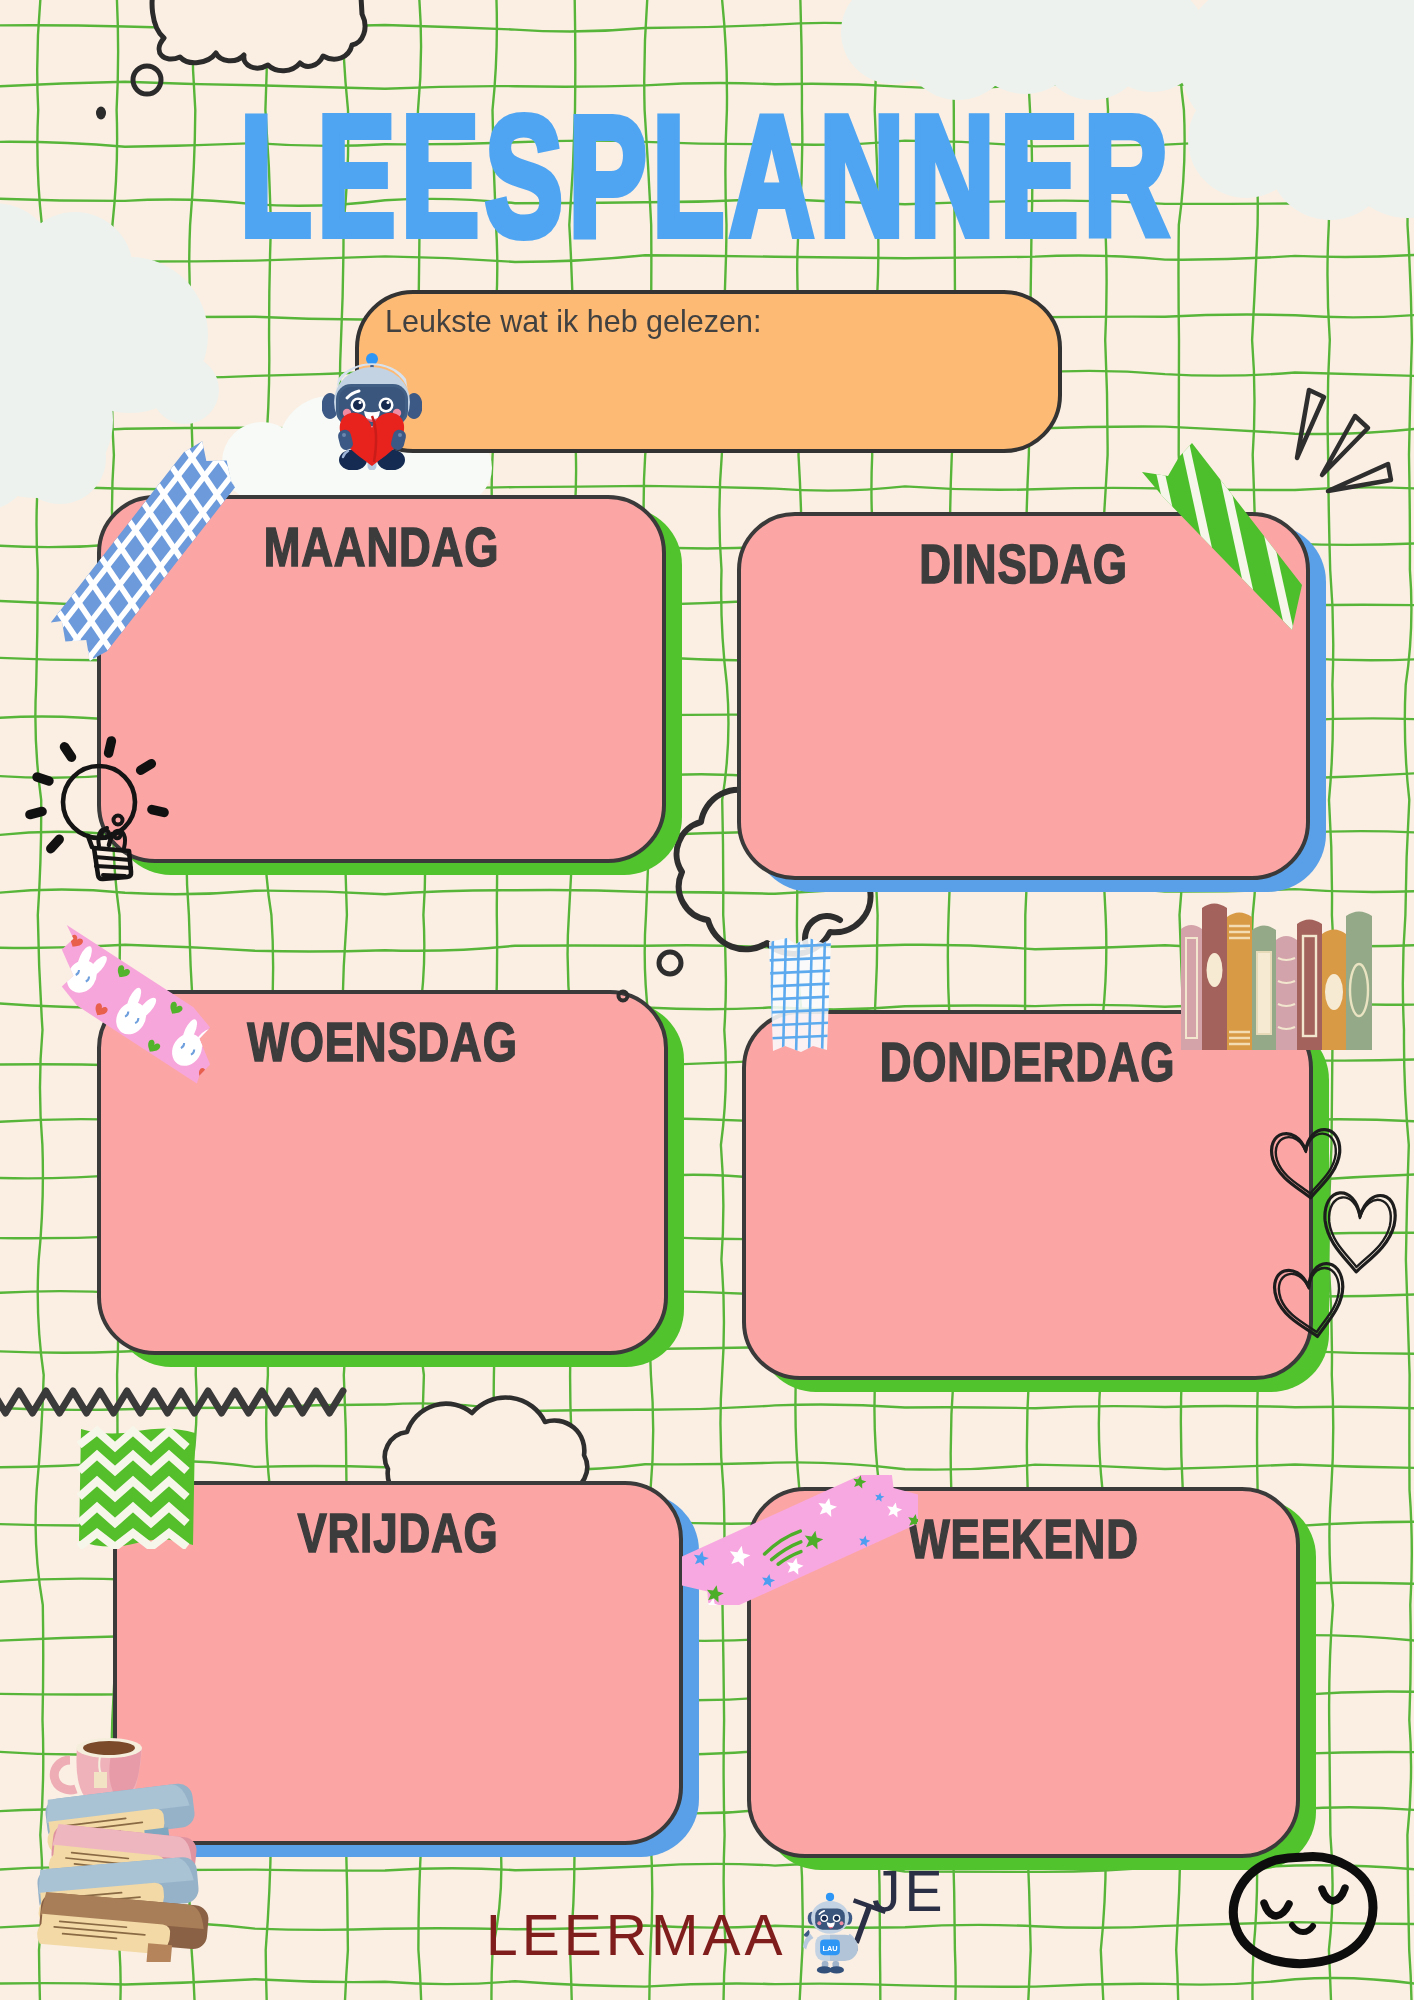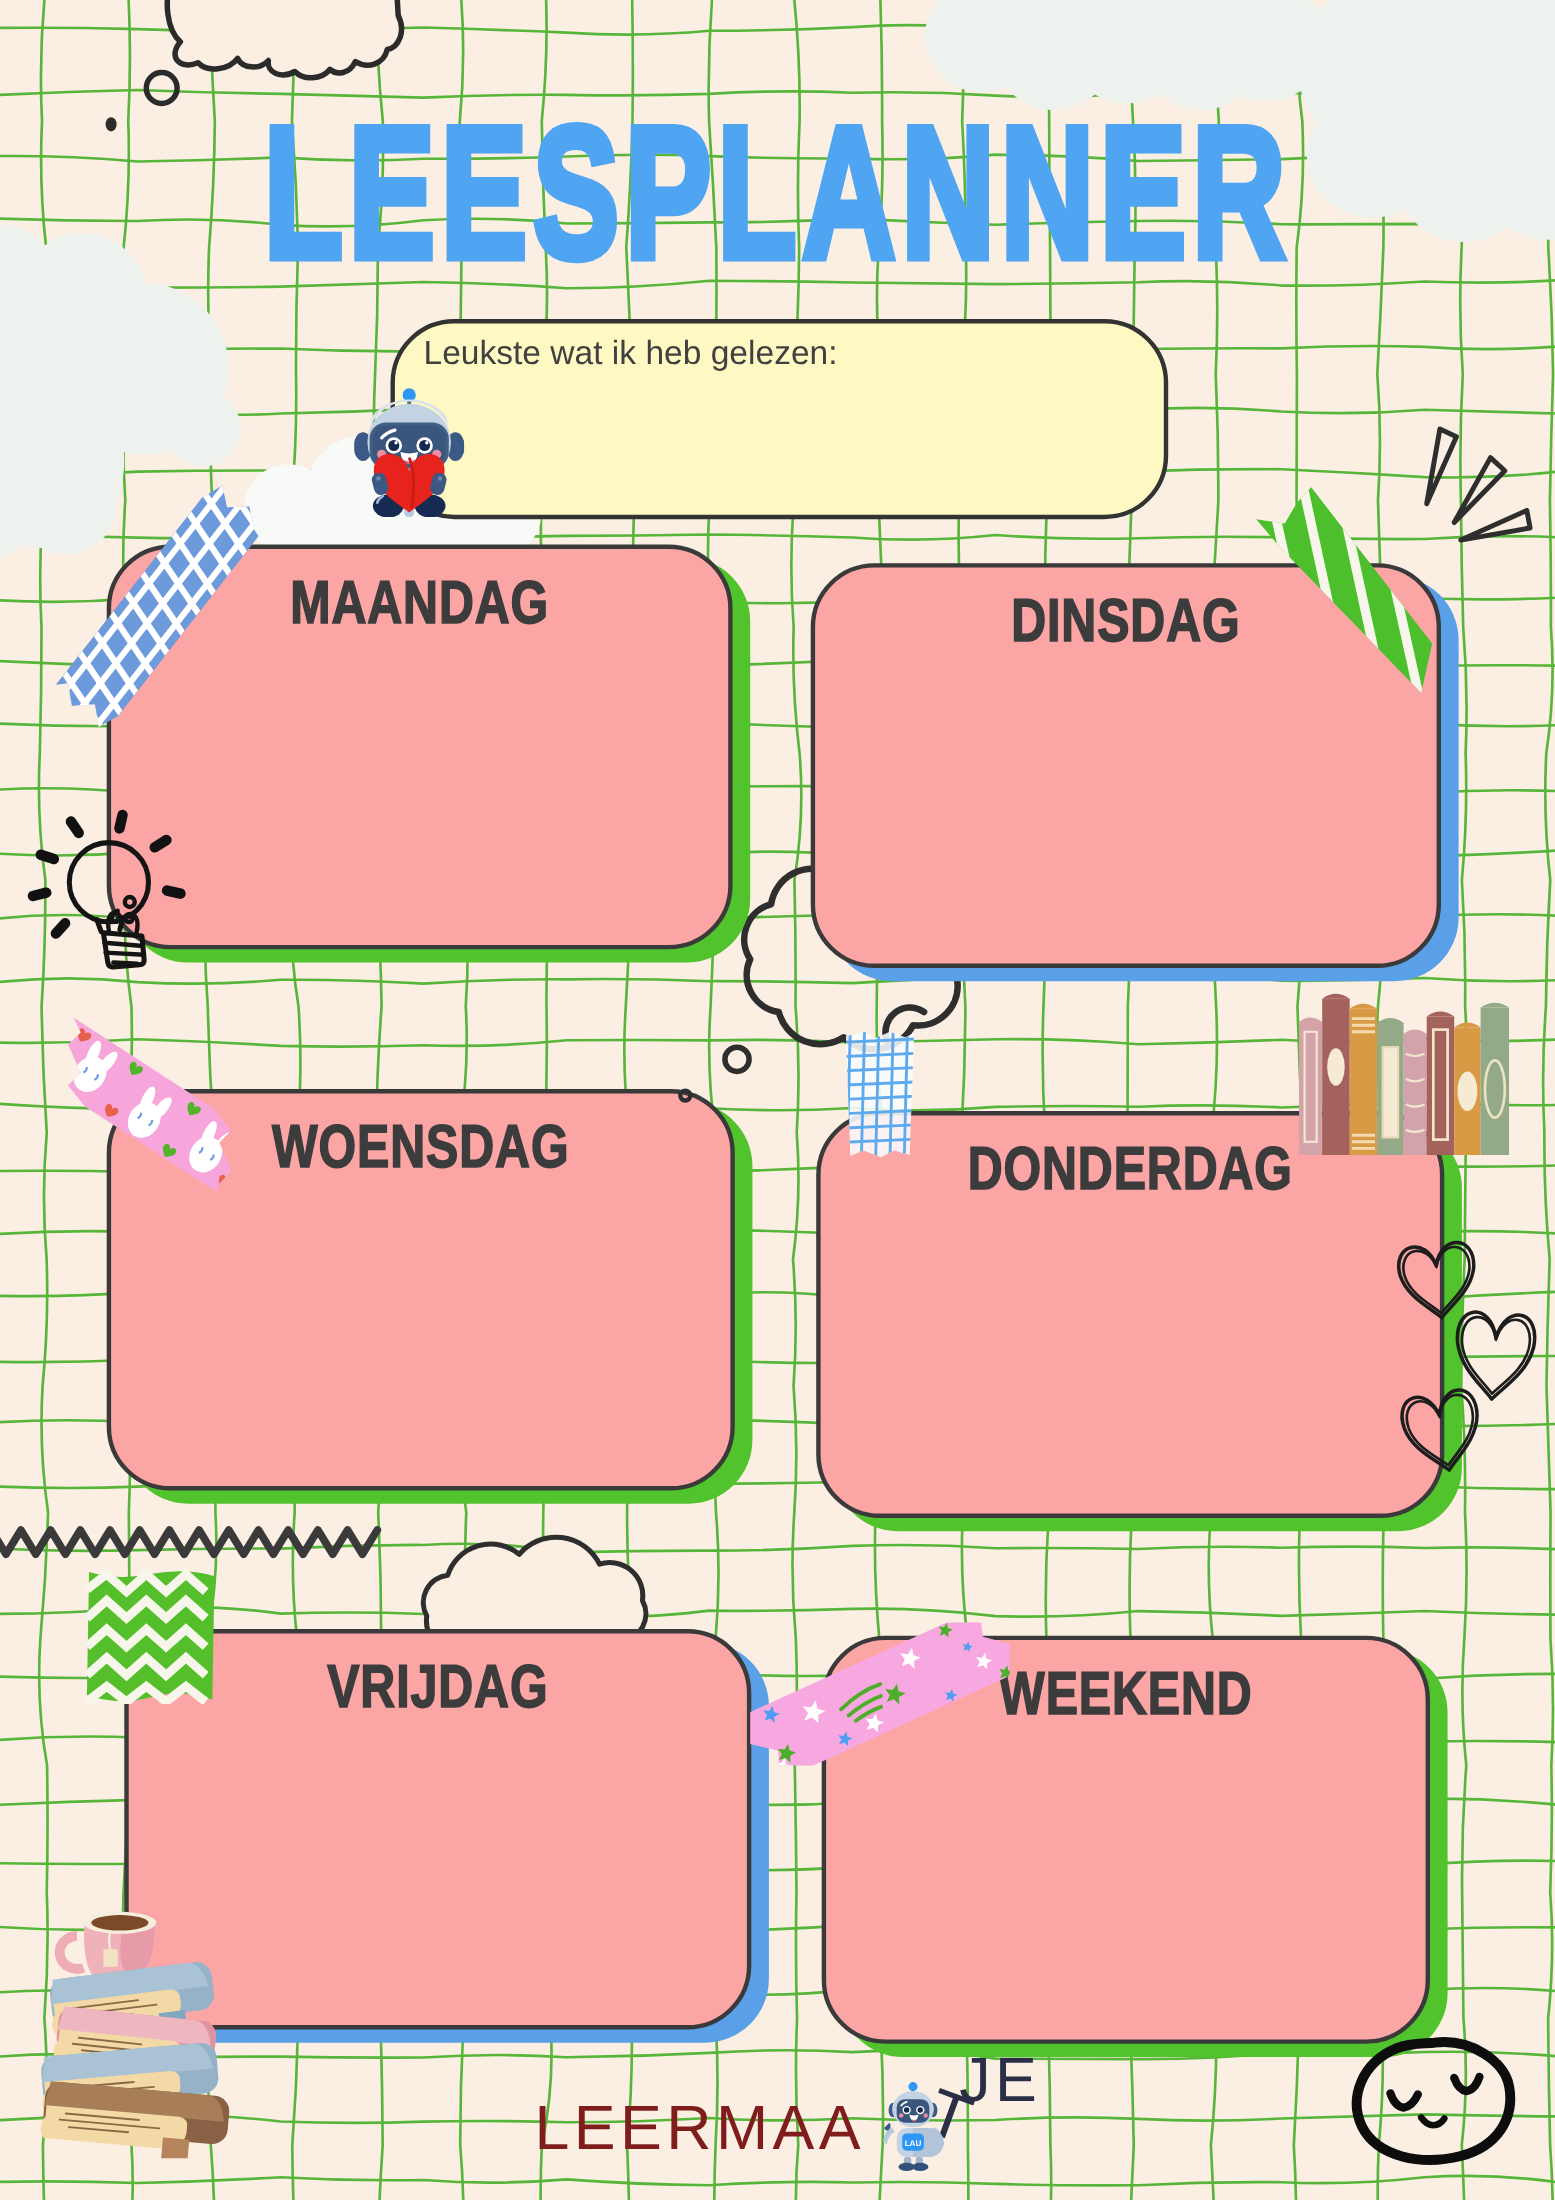--- a/index.html
+++ b/index.html
@@ -2,21 +2,21 @@
 <html><head><meta charset="utf-8">
 <style>
 html,body{margin:0;padding:0;}
 body{width:1414px;height:2000px;position:relative;overflow:hidden;background:#fbefe3;
  font-family:"Liberation Sans",sans-serif;}
 .card{position:absolute;background:#fca5a5;border:4.5px solid #3a3a3a;border-radius:58px;z-index:5;}
 .daylabel{position:absolute;top:21px;left:0;right:0;text-align:center;font-size:55px;font-weight:bold;
  color:#3c3c3c;-webkit-text-stroke:1.5px #3c3c3c;letter-spacing:1px;transform:scaleX(0.8);line-height:1;}
 #title{position:absolute;top:91px;left:0;width:100%;text-align:center;font-size:170px;font-weight:bold;
  color:#50a5f2;-webkit-text-stroke:8px #50a5f2;line-height:1;transform:scaleX(0.69);letter-spacing:8px;z-index:4;}
-#bubble{position:absolute;left:355px;top:290px;width:707px;height:182px;background:#fef9c3;
+#bubble{position:absolute;left:355px;top:290px;width:707px;height:163px;background:#fdba74;
  border:4px solid #333;border-radius:58px;box-sizing:border-box;z-index:3;}
 #bubbletext{position:absolute;left:26px;top:10px;font-size:30.5px;color:#414141;}
 #footer{position:absolute;top:1902px;left:486px;font-size:57px;color:#7f1d1d;letter-spacing:4px;z-index:2;}
 #footer2{position:absolute;top:1858px;left:872px;font-size:57px;color:#2a2f45;letter-spacing:4px;z-index:2;text-align:center;}
 #footT{position:absolute;top:1889px;left:845px;font-size:60px;color:#2a2f45;transform:rotate(20deg);z-index:6;}
 </style></head>
 <body>
 <svg width="1414" height="2000" style="position:absolute;left:0;top:0;z-index:0">
 <g fill="none" stroke="#4fb231" stroke-width="2.4" stroke-linecap="round" opacity="0.95">
       <path d="M40.8,-5 Q35.3,52.0 38.2,110.0 Q35.4,167.0 41.9,225.0 Q43.7,282.0 43.1,340.0 Q39.0,397.0 39.4,455.0 Q34.7,512.0 37.7,570.0 Q37.8,627.0 36.2,685.0 Q33.2,742.0 41.2,800.0 Q41.6,857.0 37.8,915.0 Q38.7,972.0 42.5,1030.0 Q37.5,1087.0 42.4,1145.0 Q44.4,1202.0 38.7,1260.0 Q35.3,1317.0 43.7,1375.0 Q42.0,1432.0 36.7,1490.0 Q32.7,1547.0 42.8,1605.0 Q43.8,1662.0 42.5,1720.0 Q44.8,1777.0 40.3,1835.0 Q45.0,1892.0 39.0,1950.0 Q39.5,2007.0 42.6,2065.0"></path>

